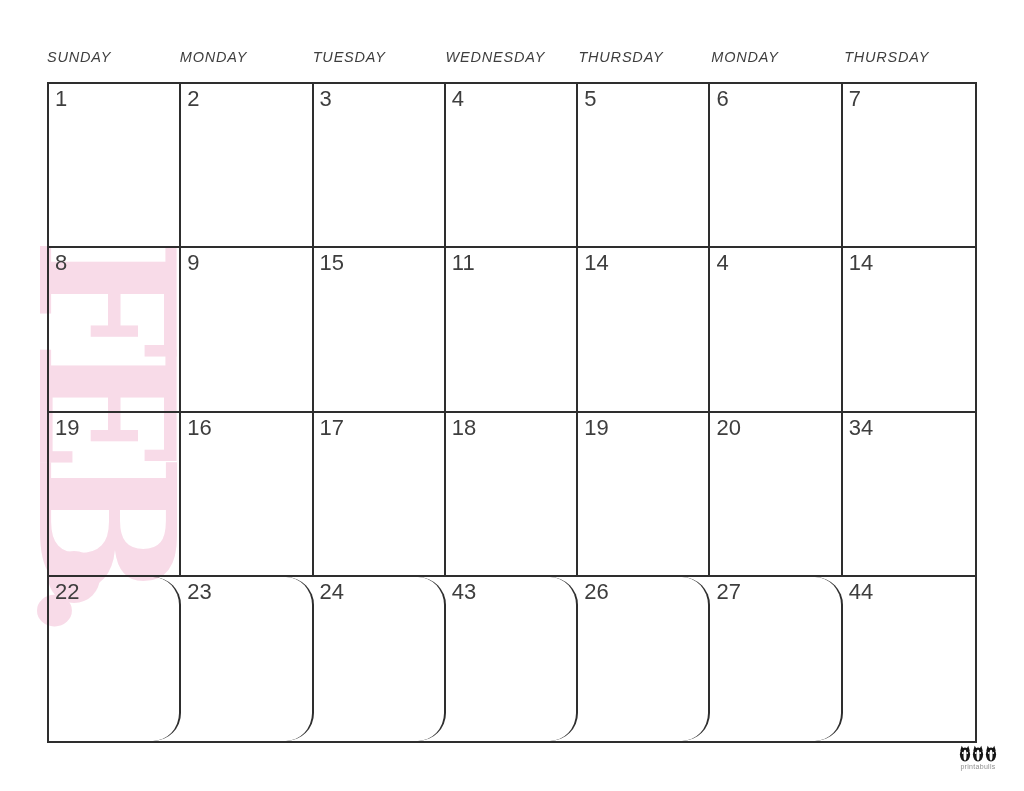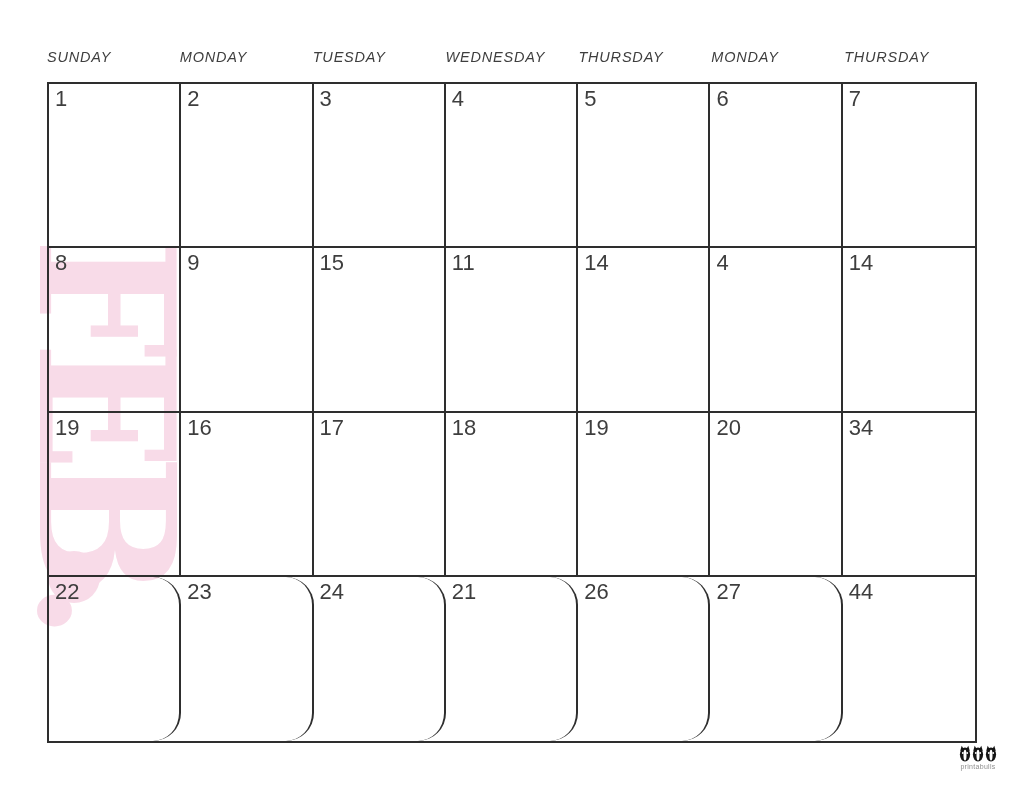--- a/index.html
+++ b/index.html
@@ -137,21 +137,21 @@
     <div class="cell"><span class="num">16</span></div>
     <div class="cell"><span class="num">17</span></div>
     <div class="cell"><span class="num">18</span></div>
     <div class="cell"><span class="num">19</span></div>
     <div class="cell"><span class="num">20</span></div>
     <div class="cell"><span class="num">34</span></div>
 
     <div class="cell"><span class="num">22</span></div>
     <div class="cell"><span class="num">23</span></div>
     <div class="cell"><span class="num">24</span></div>
-    <div class="cell"><span class="num">21</span></div>
+    <div class="cell"><span class="num">43</span></div>
     <div class="cell"><span class="num">26</span></div>
     <div class="cell"><span class="num">27</span></div>
     <div class="cell"><span class="num">44</span></div>
   </div>
 
   <div class="logo">
     <svg width="38" height="17" viewBox="0 0 38 17">
       <defs>
         <g id="dog">
           <path d="M2.2,0.3 L4.6,4.3 L0.7,5.6 Z" fill="#141414"></path>

